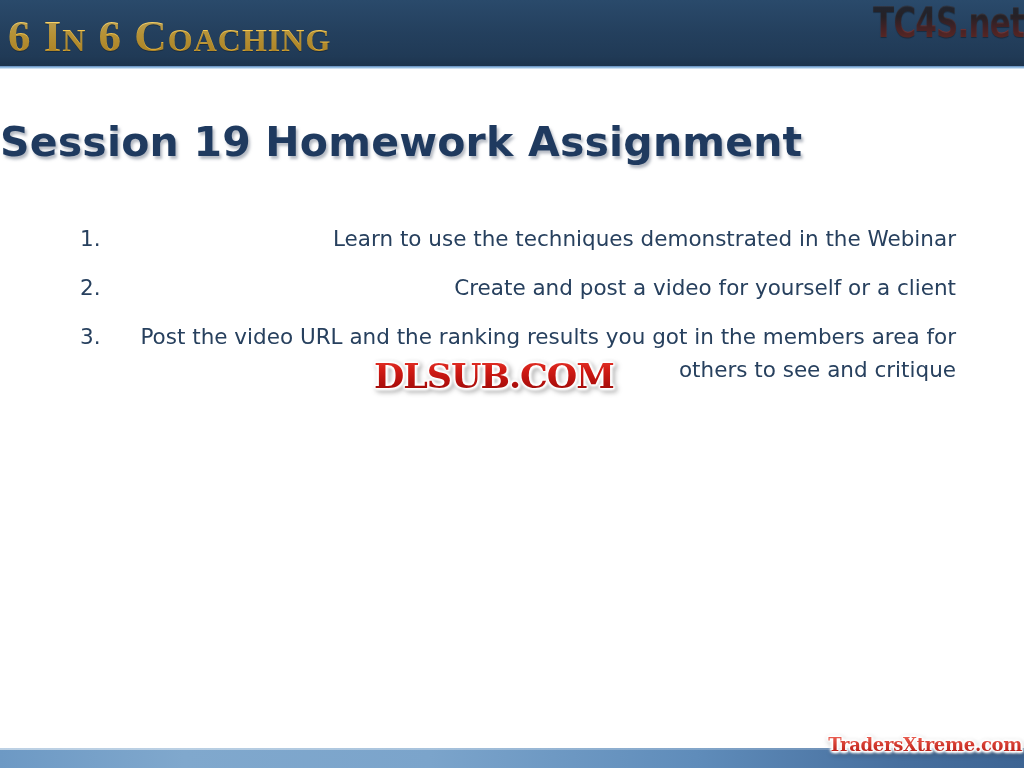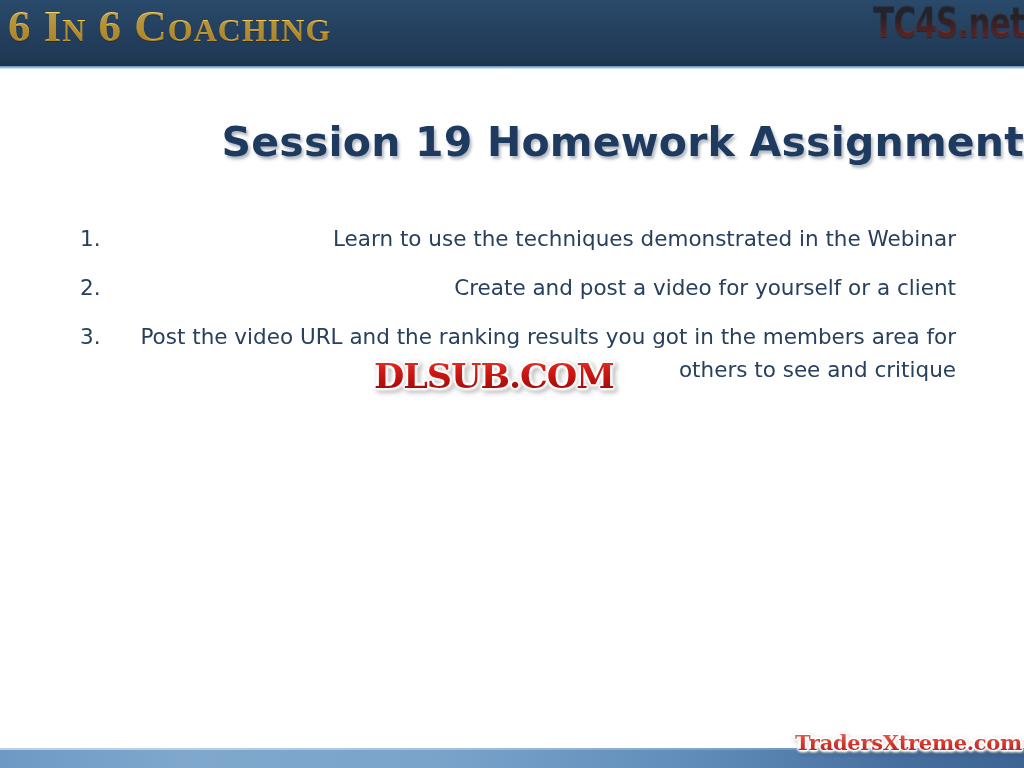--- a/index.html
+++ b/index.html
@@ -41,21 +41,21 @@
     left: 0;
     bottom: 0;
     width: 100%;
     height: 3px;
     background: linear-gradient(180deg, #5b87b8 0%, #9dc2e4 55%, #e9f2fa 100%);
   }
 
   .brand-logo {
     position: absolute;
     left: 8px;
-    top: 0;
+    top: 10px;
     font-family: "Liberation Serif", "DejaVu Serif", serif;
     font-size: 45px;
     font-weight: 700;
     font-variant: small-caps;
     letter-spacing: 1px;
     color: #f6c54b;
     background: linear-gradient(180deg, #fbe08a 0%, #f3c44a 45%, #e0a526 100%);
     -webkit-background-clip: text;
     background-clip: text;
     -webkit-text-fill-color: transparent;
@@ -84,21 +84,21 @@
     opacity: 0.95;
     text-shadow: 0 1px 1px rgba(0,0,0,0.35);
   }
 
   
   .slide-title {
     position: absolute;
     left: 0;
     top: 118px;
     width: 1024px;
-    text-align: right;
+    text-align: left;
     font-family: "DejaVu Sans", sans-serif;
     font-size: 41px;
     font-weight: 700;
     color: #1f3a5f;
     letter-spacing: 0.2px;
     text-shadow: 2px 3px 3px rgba(120,130,145,0.55);
     white-space: nowrap;
   }
 
   
@@ -174,21 +174,21 @@
     width: 100%;
     height: 2px;
     background: linear-gradient(90deg, rgba(255,255,255,0.55) 0%, rgba(255,255,255,0.25) 60%, rgba(255,255,255,0.12) 100%);
   }
 
   .footer-mark {
     position: absolute;
     right: 2px;
     bottom: 13px;
     font-family: "DejaVu Serif", "Liberation Serif", serif;
-    font-size: 21px;
+    font-size: 18px;
     font-weight: 700;
     letter-spacing: -0.3px;
     color: #d43a33;
     background: linear-gradient(180deg, #f06a5e 0%, #da4438 40%, #c2281f 75%, #a81a12 100%);
     -webkit-background-clip: text;
     background-clip: text;
     -webkit-text-fill-color: transparent;
     white-space: nowrap;
     filter: drop-shadow(0 0 1.5px #ffffff)
             drop-shadow(0 0 1.5px #ffffff)

